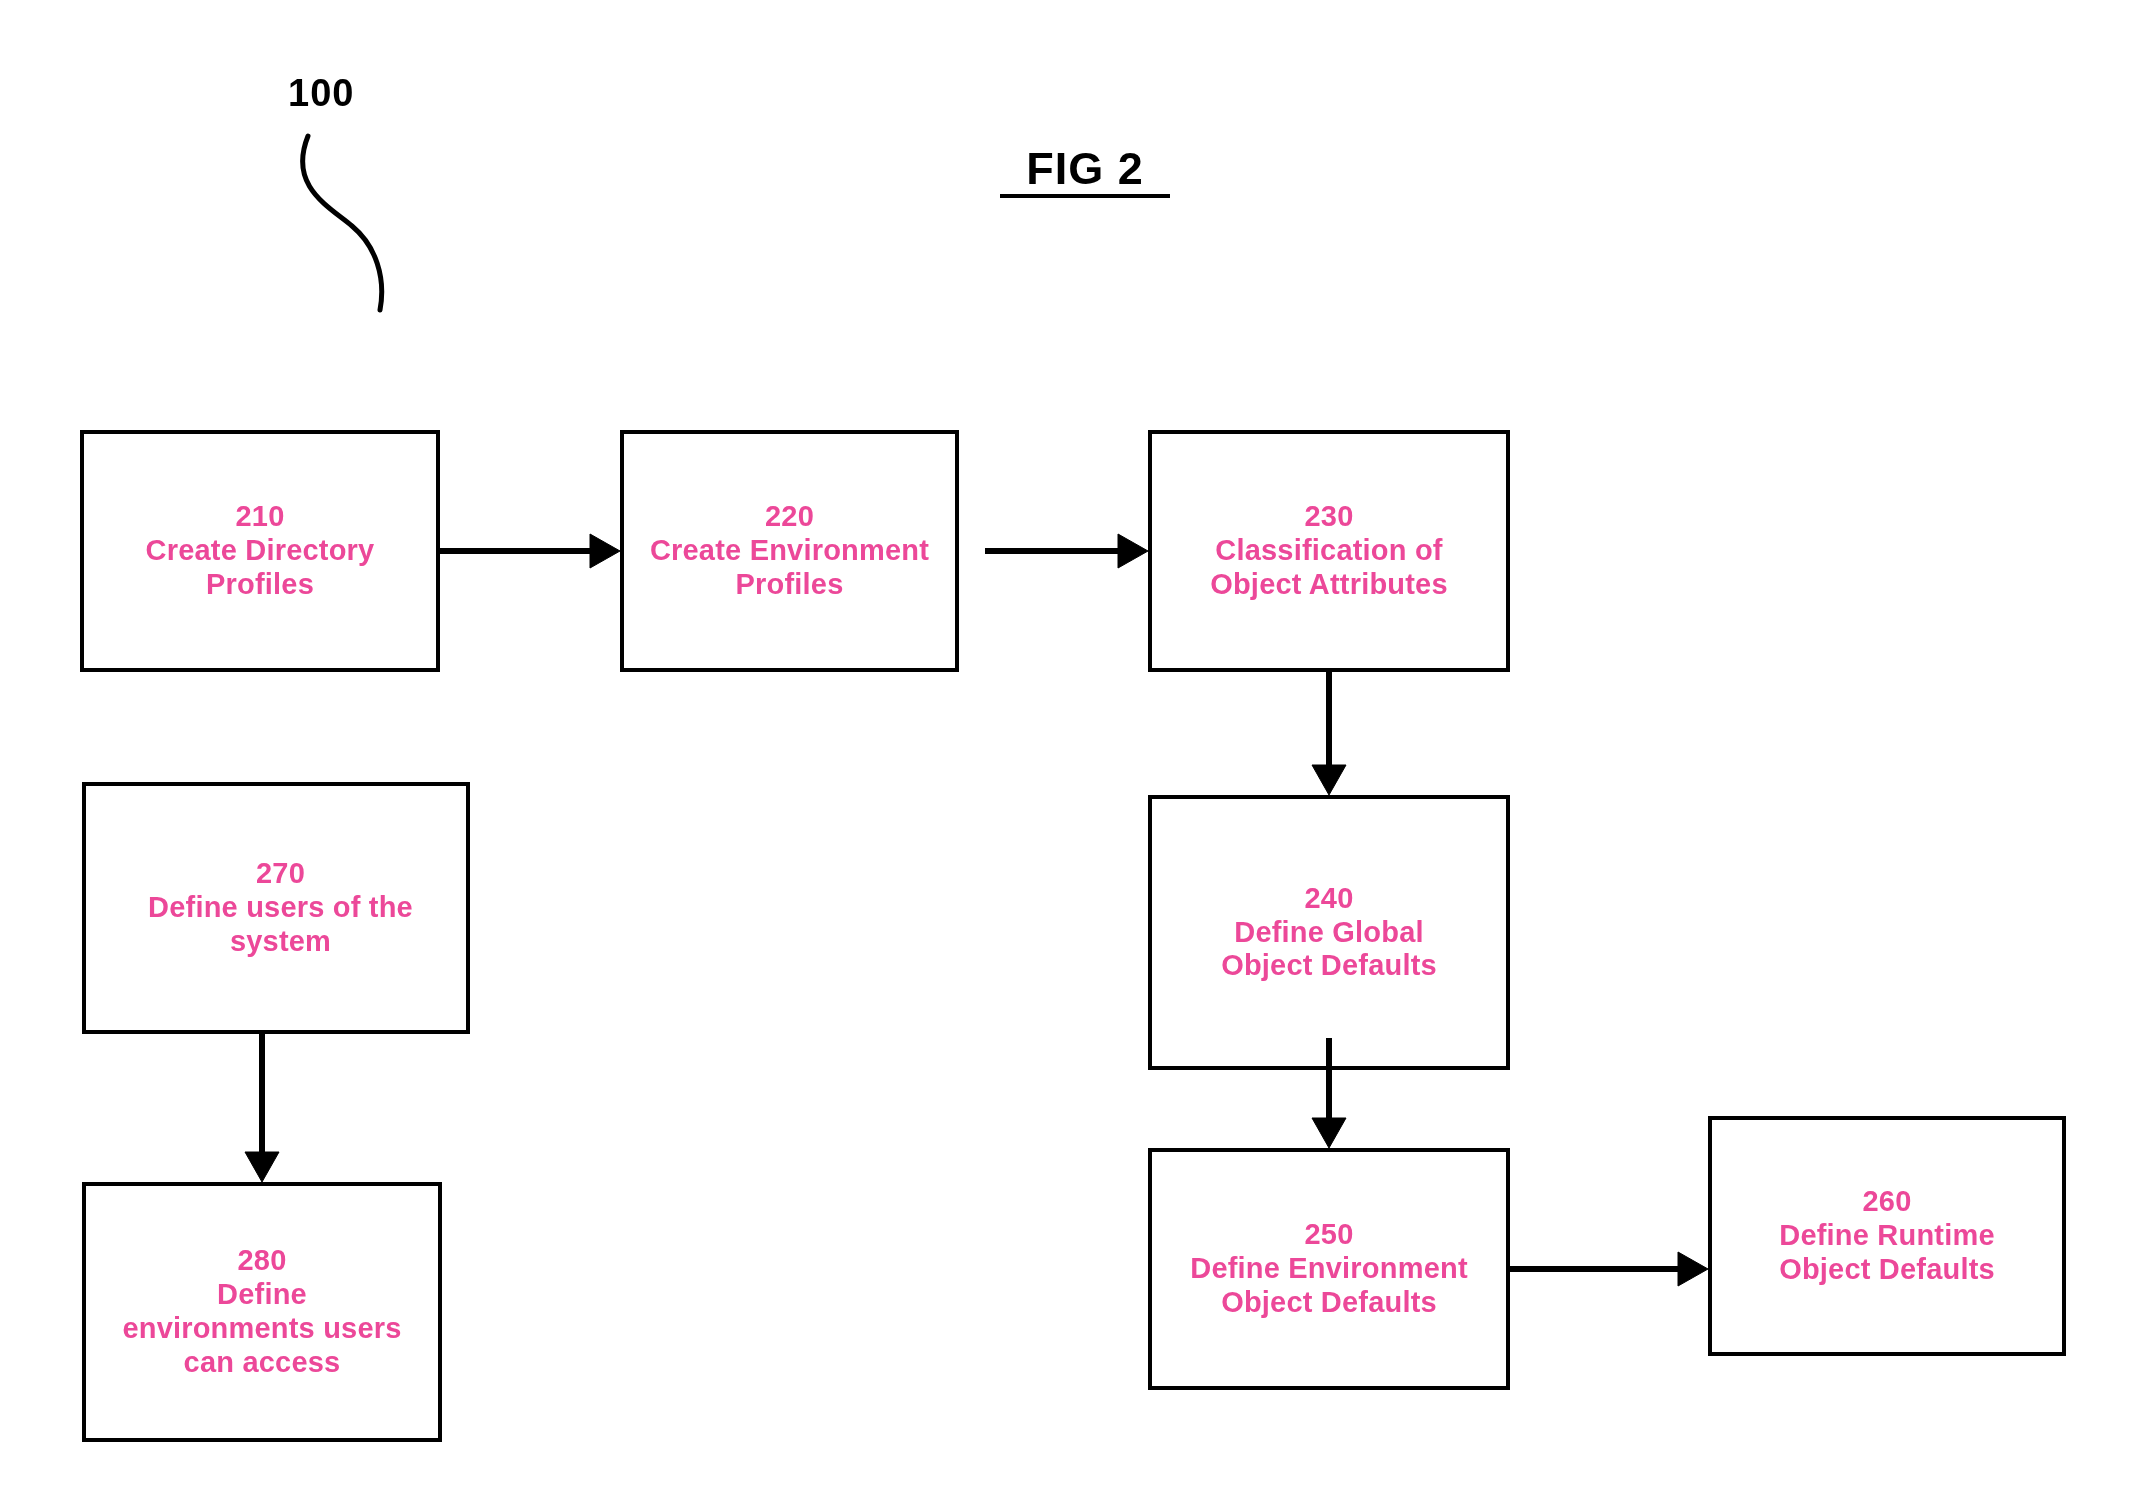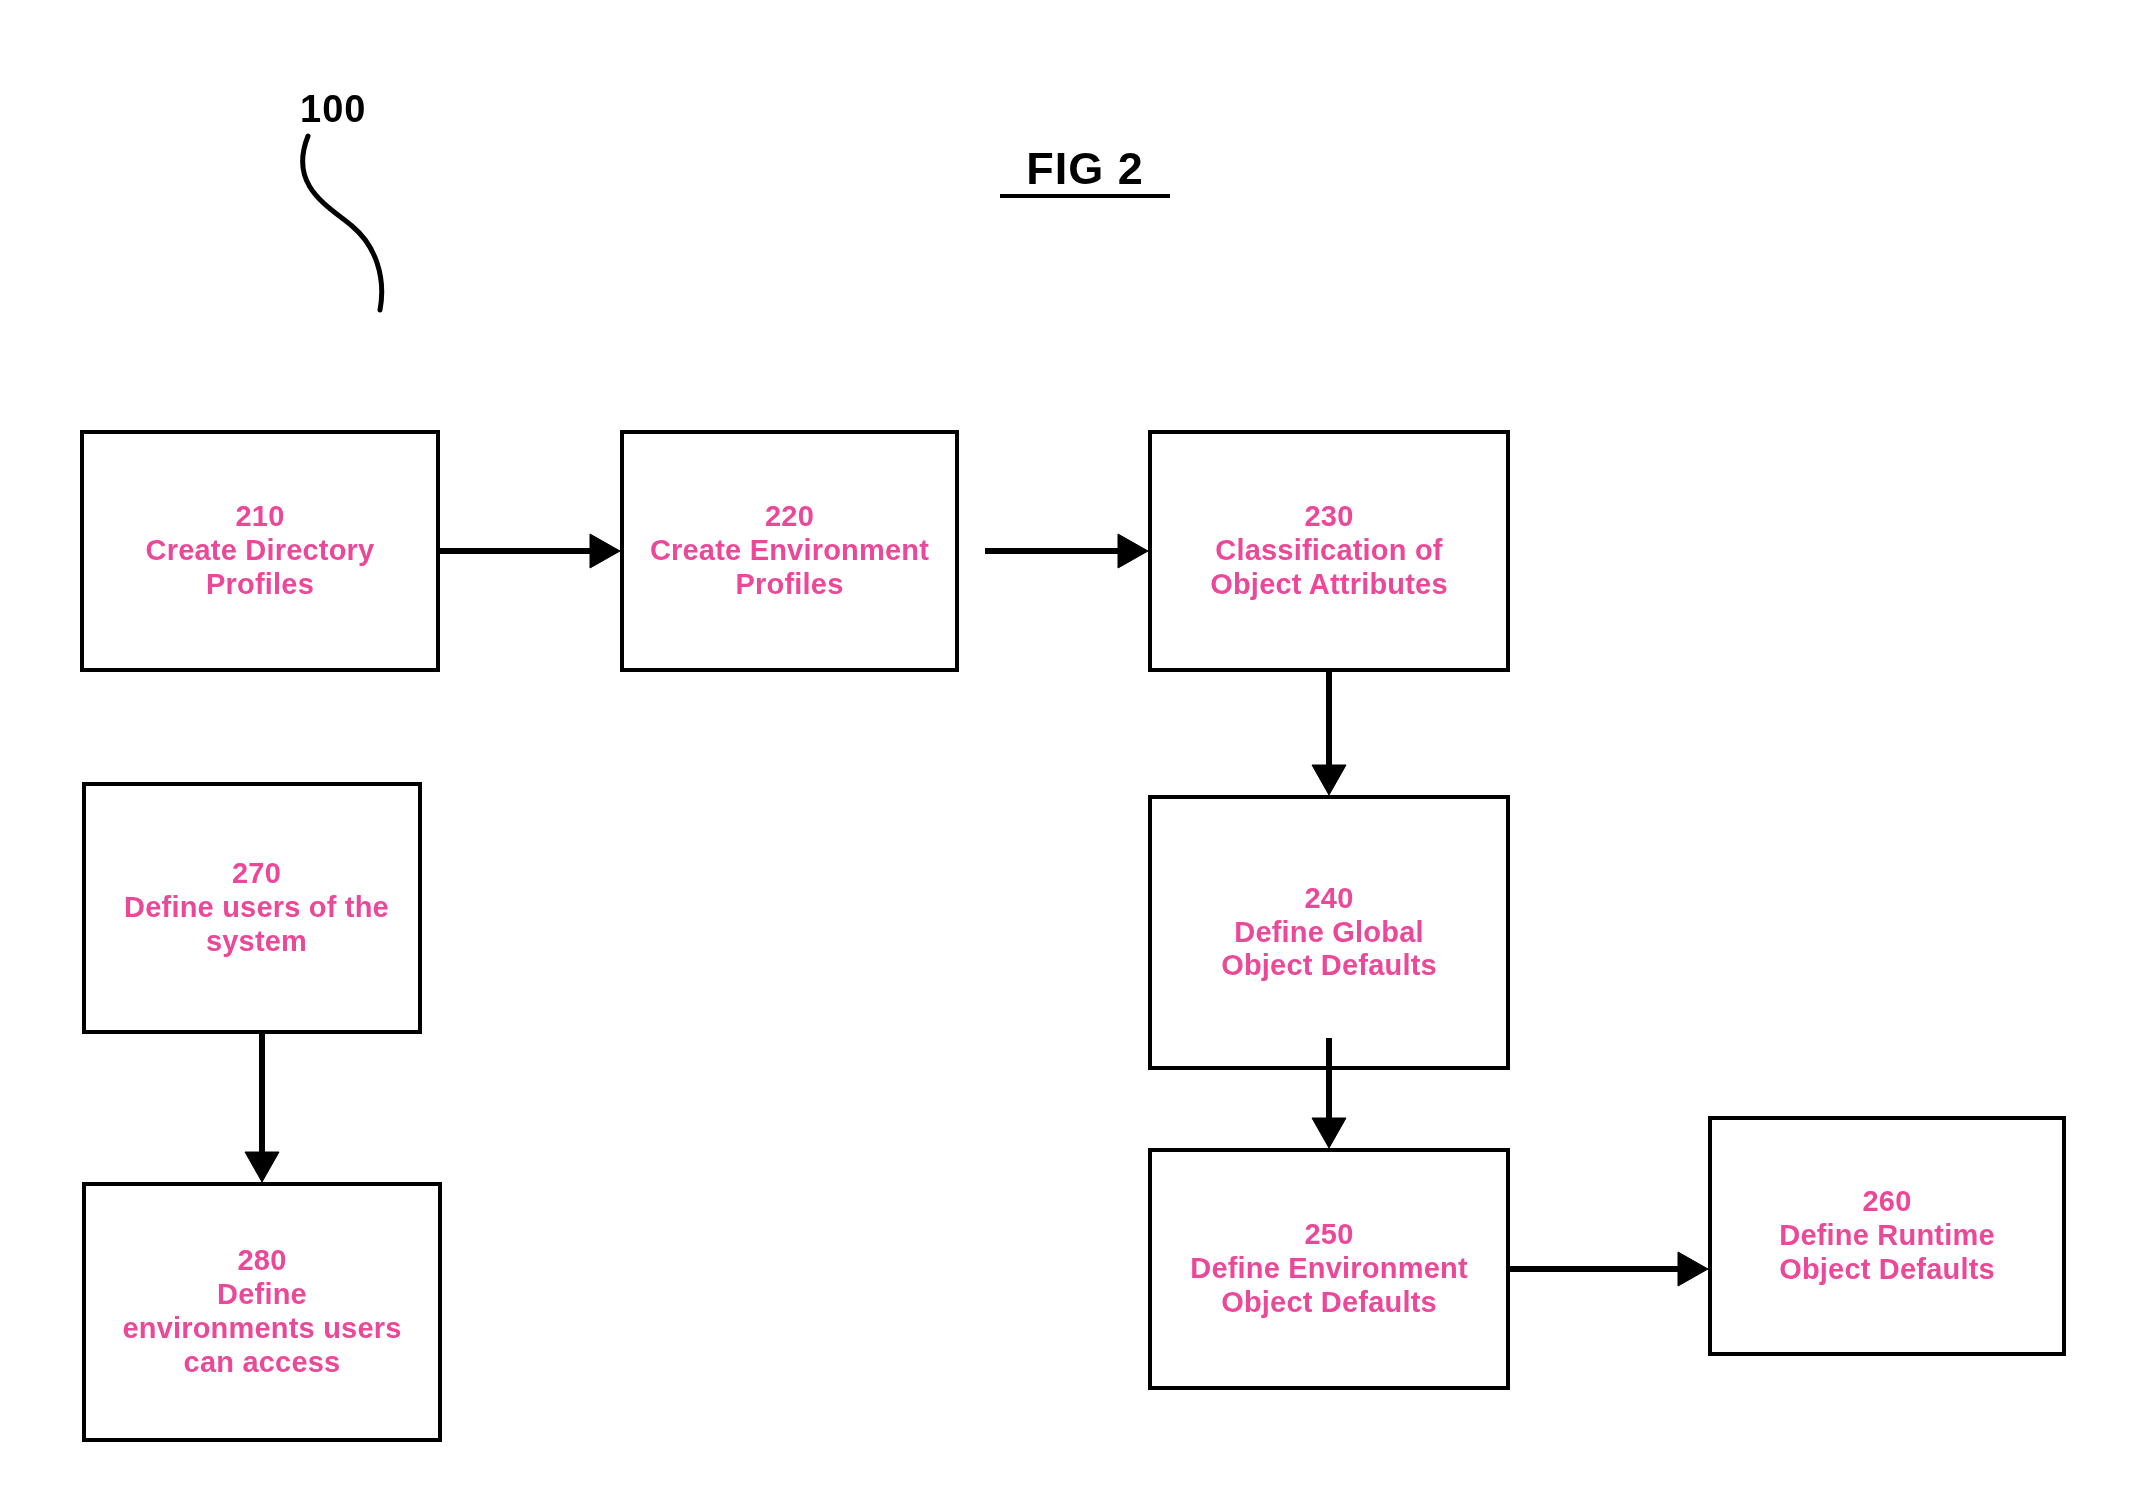--- a/index.html
+++ b/index.html
@@ -28,27 +28,26 @@
     color: #000000;
     letter-spacing: 1px;
     border-bottom: 4px solid #000000;
     padding-bottom: 2px;
     line-height: 1.05;
   }
 
   
   .ref-100 {
     position: absolute;
-    left: 300px;
+    left: 288px;
     top: 72px;
     font-size: 38px;
     font-weight: bold;
     color: #000000;
     letter-spacing: 1px;
-    margin-top: 16px;
   }
   .leader-100 {
     position: absolute;
     left: 280px;
     top: 128px;
     width: 130px;
     height: 185px;
   }
 
   
@@ -103,21 +102,21 @@
   <div class="node" id="node-220" style="left: 620px; top: 430px; width: 339px; height: 242px;">
     <span class="node-text">220
 Create Environment
 Profiles</span>
   </div>
   <div class="node" id="node-230" style="left: 1148px; top: 430px; width: 362px; height: 242px;">
     <span class="node-text">230
 Classification of
 Object Attributes</span>
   </div>
-  <div class="node" id="node-270" style="left: 82px; top: 782px; width: 340px; height: 252px; padding-left: 9px;">
+  <div class="node" id="node-270" style="left: 82px; top: 782px; width: 388px; height: 252px; padding-left: 9px;">
     <span class="node-text">270
 Define users of the
 system</span>
   </div>
   <div class="node" id="node-280" style="left: 82px; top: 1182px; width: 360px; height: 260px; align-items: center;">
     <span class="node-text">280
 Define
 environments users
 can access</span>
   </div>

